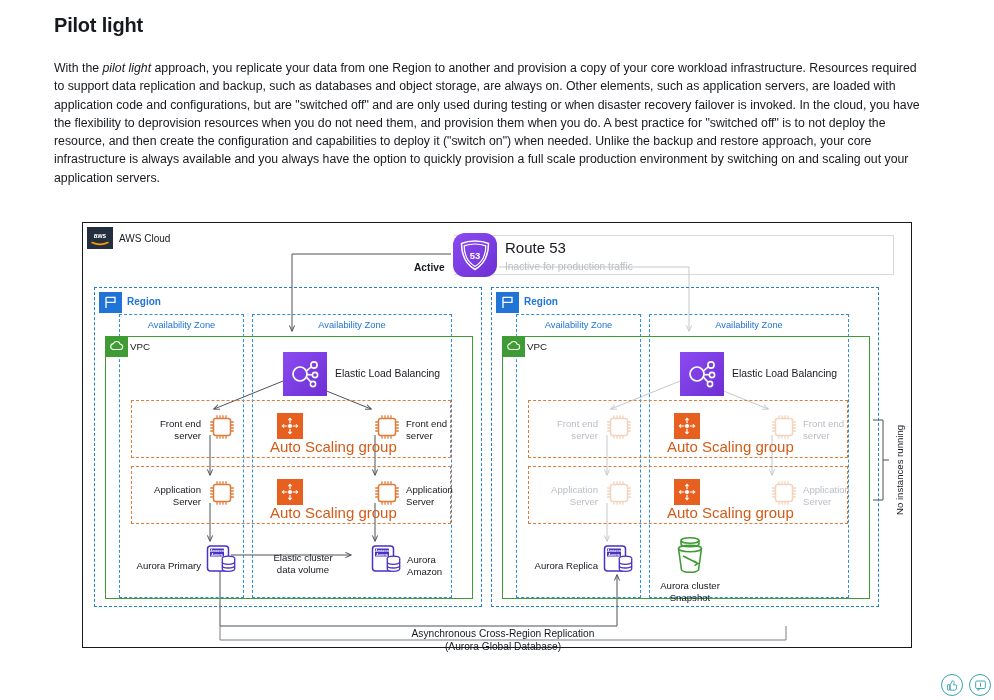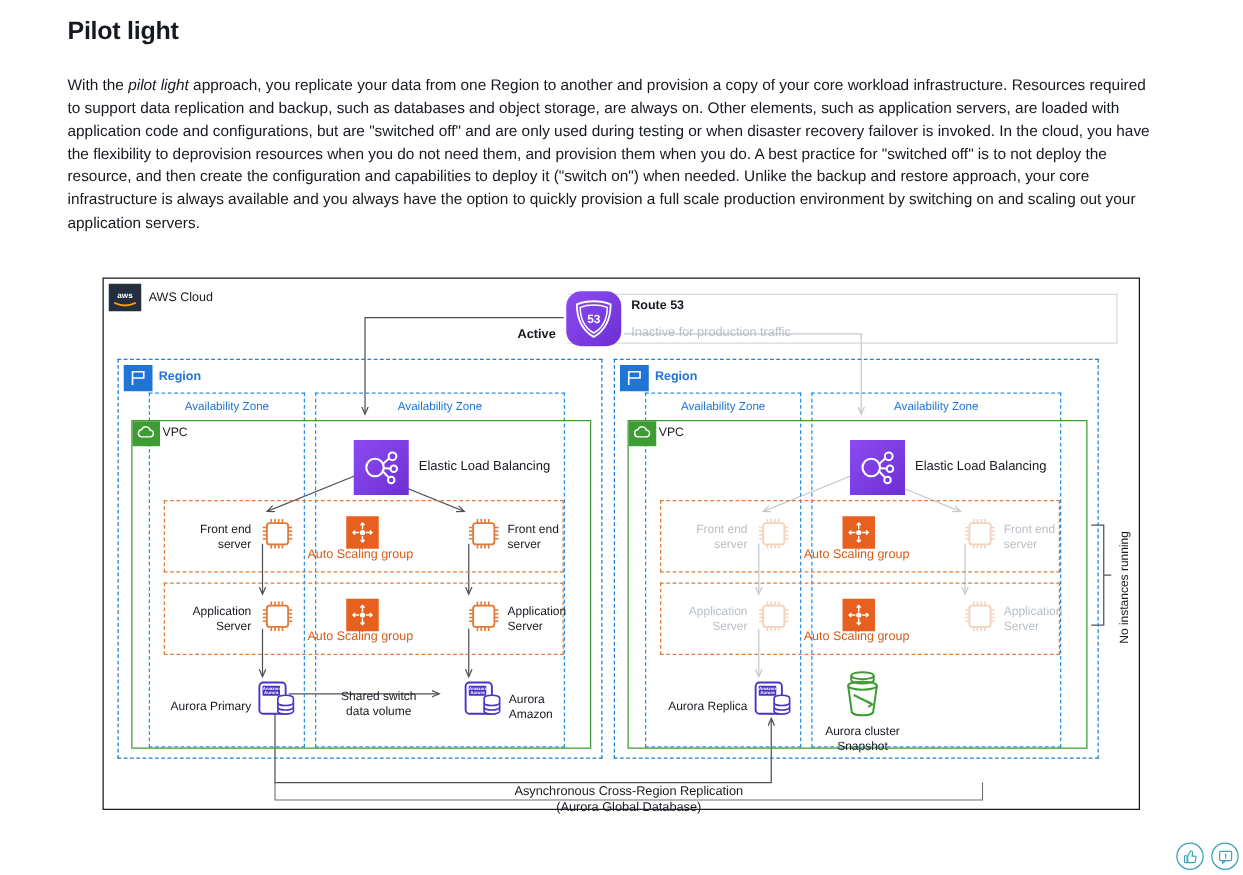--- a/index.html
+++ b/index.html
@@ -52,21 +52,21 @@
   .r53-icon {
     position: absolute; left: 370px; top: 10px;
     width: 44px; height: 44px;
     background: linear-gradient(135deg,#8b4bf0 0%,#6d2fd4 100%);
     display:flex; align-items:center; justify-content:center;
     z-index: 6;
     border-radius: 12px;
   }
   .r53-title {
     position: absolute; left: 422px; top: 16px;
-    font-size: 10px; font-weight: bold; color: #16191f; z-index: 6;
+    font-size: 15px; font-weight: normal; color: #16191f; z-index: 6;
   }
   .r53-inactive {
     position: absolute; left: 422px; top: 38px;
     font-size: 10.2px; color: #b9bec4; z-index: 6;
   }
   .r53-active {
     position: absolute; left: 331px; top: 39px;
     font-size: 10.2px; font-weight: bold; color: #16191f; z-index: 6;
   }
 
@@ -128,21 +128,21 @@
   .nlabel.right { text-align: left; }
   .nlabel.left  { text-align: right; }
   .dim { opacity: 0.33; }
   .dimtext { color: #b9bec4 !important; }
 
   .asg-ico {
     position: absolute; width: 26px; height: 26px;
     background: #e7601f; display:flex; align-items:center; justify-content:center;
   }
   .asg-text {
-    position: absolute; font-size: 10px; color: #d45b18; white-space: nowrap;
+    position: absolute; font-size: 15px; color: #d45b18; white-space: nowrap; margin-left: 24px;
   }
   .elb-ico {
     position: absolute; width: 44px; height: 44px;
     background: linear-gradient(135deg,#8b4bf0 0%,#6d2fd4 100%);
     display:flex; align-items:center; justify-content:center;
   }
   .elb-text {
     position: absolute; font-size: 10.4px; color: #16191f; white-space: nowrap;
   }
 
@@ -386,21 +386,21 @@
           <g fill="#fff" stroke="#4b32c3" stroke-width="1.3">
             <ellipse cx="23.5" cy="15.5" rx="6.2" ry="2.3"></ellipse>
             <path d="M17.3,15.5 L17.3,26 a6.2,2.3 0 0 0 12.4,0 L29.7,15.5"></path>
             <path d="M17.3,19.1 a6.2,2.3 0 0 0 12.4,0 M17.3,22.7 a6.2,2.3 0 0 0 12.4,0" fill="none"></path>
           </g>
         </svg>
       </div>
       <div class="nlabel left" style="left:24px; top:272px; width:82px;">Aurora Primary</div>
 
       <div class="nlabel" style="left:160px; top:264px; text-align:center; width:96px;">
-        <span>Shared switch</span><br>
+        <span>Elastic cluster</span><br>
         <span>data volume</span>
       </div>
 
       <div class="node" style="left:275px; top:255px;">
         <svg width="34" height="34" viewBox="0 0 34 34">
           <rect x="2.5" y="3" width="21" height="25" rx="3" fill="#fff" stroke="#4b32c3" stroke-width="1.5"></rect>
           <rect x="5" y="5.5" width="14" height="8" rx="0.6" fill="#4b32c3"></rect>
           <text x="12" y="9.2" font-size="3.5" fill="#fff" text-anchor="middle" font-family="Liberation Sans, sans-serif" font-weight="bold">Amazon</text>
           <text x="12" y="12.6" font-size="3.5" fill="#fff" text-anchor="middle" font-family="Liberation Sans, sans-serif" font-weight="bold">Aurora</text>
           <g fill="#fff" stroke="#4b32c3" stroke-width="1.3">

